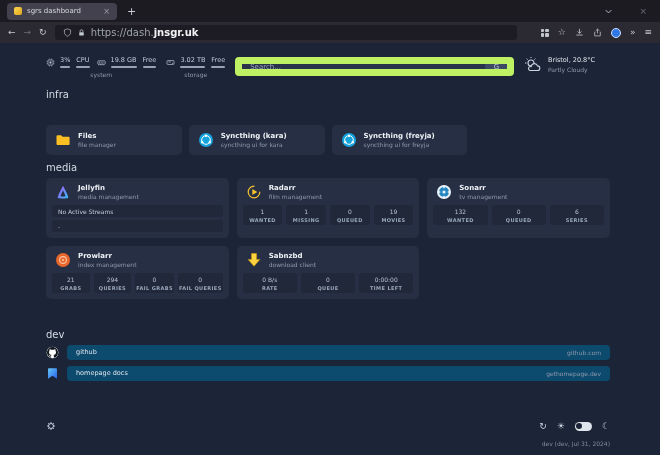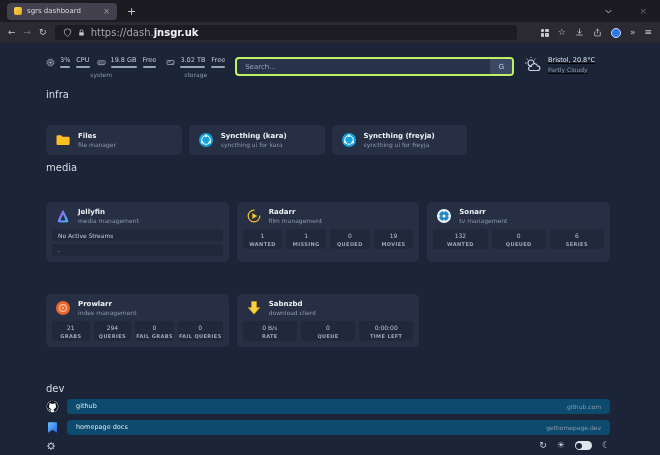--- a/index.html
+++ b/index.html
@@ -36,41 +36,41 @@
   .toprow{display:flex;align-items:flex-start;gap:10px;margin-bottom:4px;}
   .res-group{display:flex;flex-direction:column;}
   .res-items{display:flex;align-items:center;gap:7px;}
   .res-item{display:flex;align-items:center;gap:5px;}
   .res-stat{display:flex;gap:6px;}
   .res-cell{display:flex;flex-direction:column;}
   .res-val{font-size:6.5px;color:#c3ccda;white-space:nowrap;}
   .res-bar{height:2px;background:#97a3b4;border-radius:1px;margin-top:2px;}
   .group-label{font-size:6px;color:#8e99ad;text-align:center;margin-top:3px;}
 
-  .searchbox{flex:1;height:19px;background:#28324a;border:2px solid #bef264;border-radius:4px;display:flex;align-items:center;overflow:hidden;margin-top:1px;}
+  .searchbox{flex:1;height:19px;background:#28324a;border:7px solid #bef264;border-radius:4px;display:flex;align-items:center;overflow:hidden;margin-top:1px;}
   .searchbox input{flex:1;background:transparent;border:none;outline:none;font-family:inherit;font-size:7px;color:#c3ccda;padding:0 8px;}
   .searchbox input::placeholder{color:#9aa5b8;}
   .search-go{width:22px;height:100%;background:#3c4964;color:#c3ccda;font-size:7px;display:flex;align-items:center;justify-content:center;border-left:1px solid #3c4862;}
 
-  .weather{display:flex;align-items:flex-end;gap:6px;min-width:86px;text-decoration:underline;}
+  .weather{display:flex;align-items:flex-end;gap:6px;min-width:86px;}
   .weather-txt{display:flex;flex-direction:column;gap:2px;}
   .weather-loc{font-size:6.5px;color:#dfe5ec;white-space:nowrap;}
   .weather-cond{font-size:6px;color:#8e99ad;white-space:nowrap;}
 
   .section-title{font-size:10px;color:#d5dce6;margin:7px 0 5px;}
-  .section-title.dev-gap{margin-top:28px;}
+  .section-title.dev-gap{margin-top:22px;}
 
   .infra-grid{display:grid;grid-template-columns:repeat(4,1fr);gap:7px;}
   .app-card{background:#272f44;border-radius:5px;height:30px;display:flex;align-items:center;gap:7px;padding:0 9px;margin-top:20px;}
   .app-ico{width:16px;height:16px;flex:0 0 auto;}
   .app-txt{display:flex;flex-direction:column;gap:1px;min-width:0;}
   .app-name{font-size:7px;font-weight:600;color:#eef1f5;white-space:nowrap;}
   .app-desc{font-size:6px;color:#8e99ad;white-space:nowrap;}
 
-  .media-grid{display:grid;grid-template-columns:repeat(3,1fr);gap:8px;margin-bottom:8px;margin-top:24px;}
+  .media-grid{display:grid;grid-template-columns:repeat(3,1fr);gap:8px;margin-bottom:8px;}
   .svc-card{background:#272f44;border-radius:5px;padding:6px;display:flex;flex-direction:column;gap:5px;}
   .svc-head{display:flex;align-items:center;gap:7px;padding:0 3px;}
   .stats-row{display:flex;gap:4px;}
   .stat-box{flex:1;background:#20283a;border-radius:3px;text-align:center;padding:3px 1px 2px;}
   .stat-val{font-size:6px;color:#b9c3d2;white-space:nowrap;}
   .stat-lab{font-size:5px;font-weight:700;letter-spacing:.4px;color:#9aa7bb;margin-top:1.5px;white-space:nowrap;}
   .jf-row{background:#20283a;border-radius:3px;padding:2.5px 6px;font-size:6px;color:#c3ccda;}
   .jf-row.dim{color:#8e99ad;}
   .jf-rows{display:flex;flex-direction:column;gap:3px;}
 

